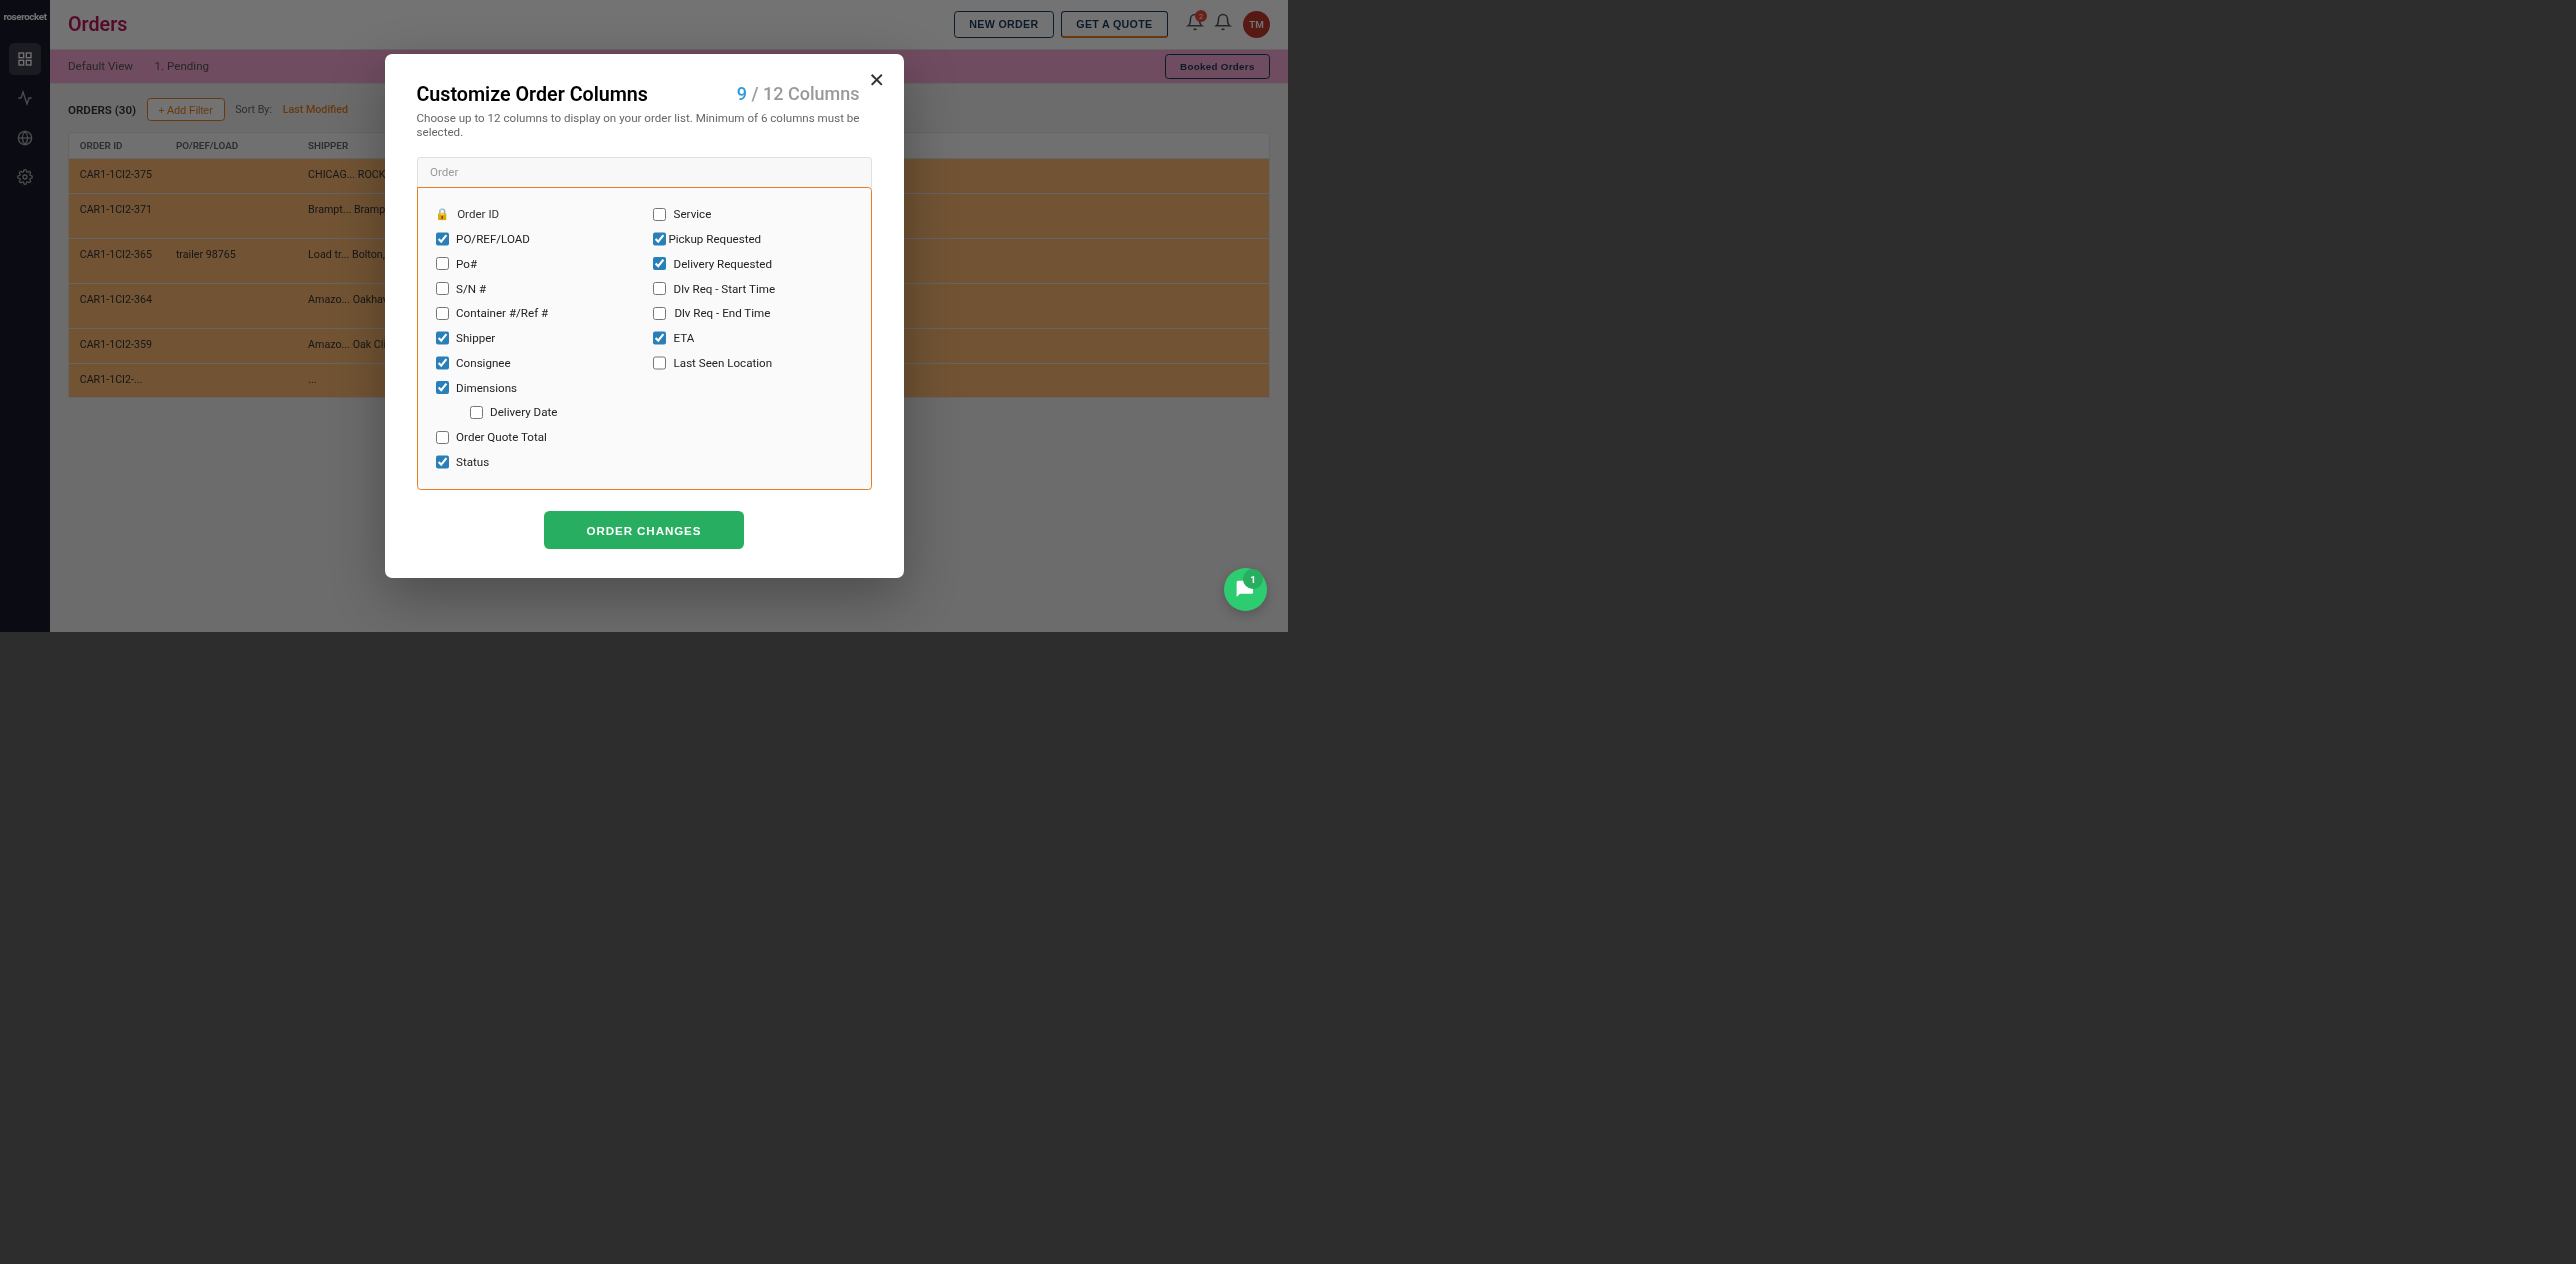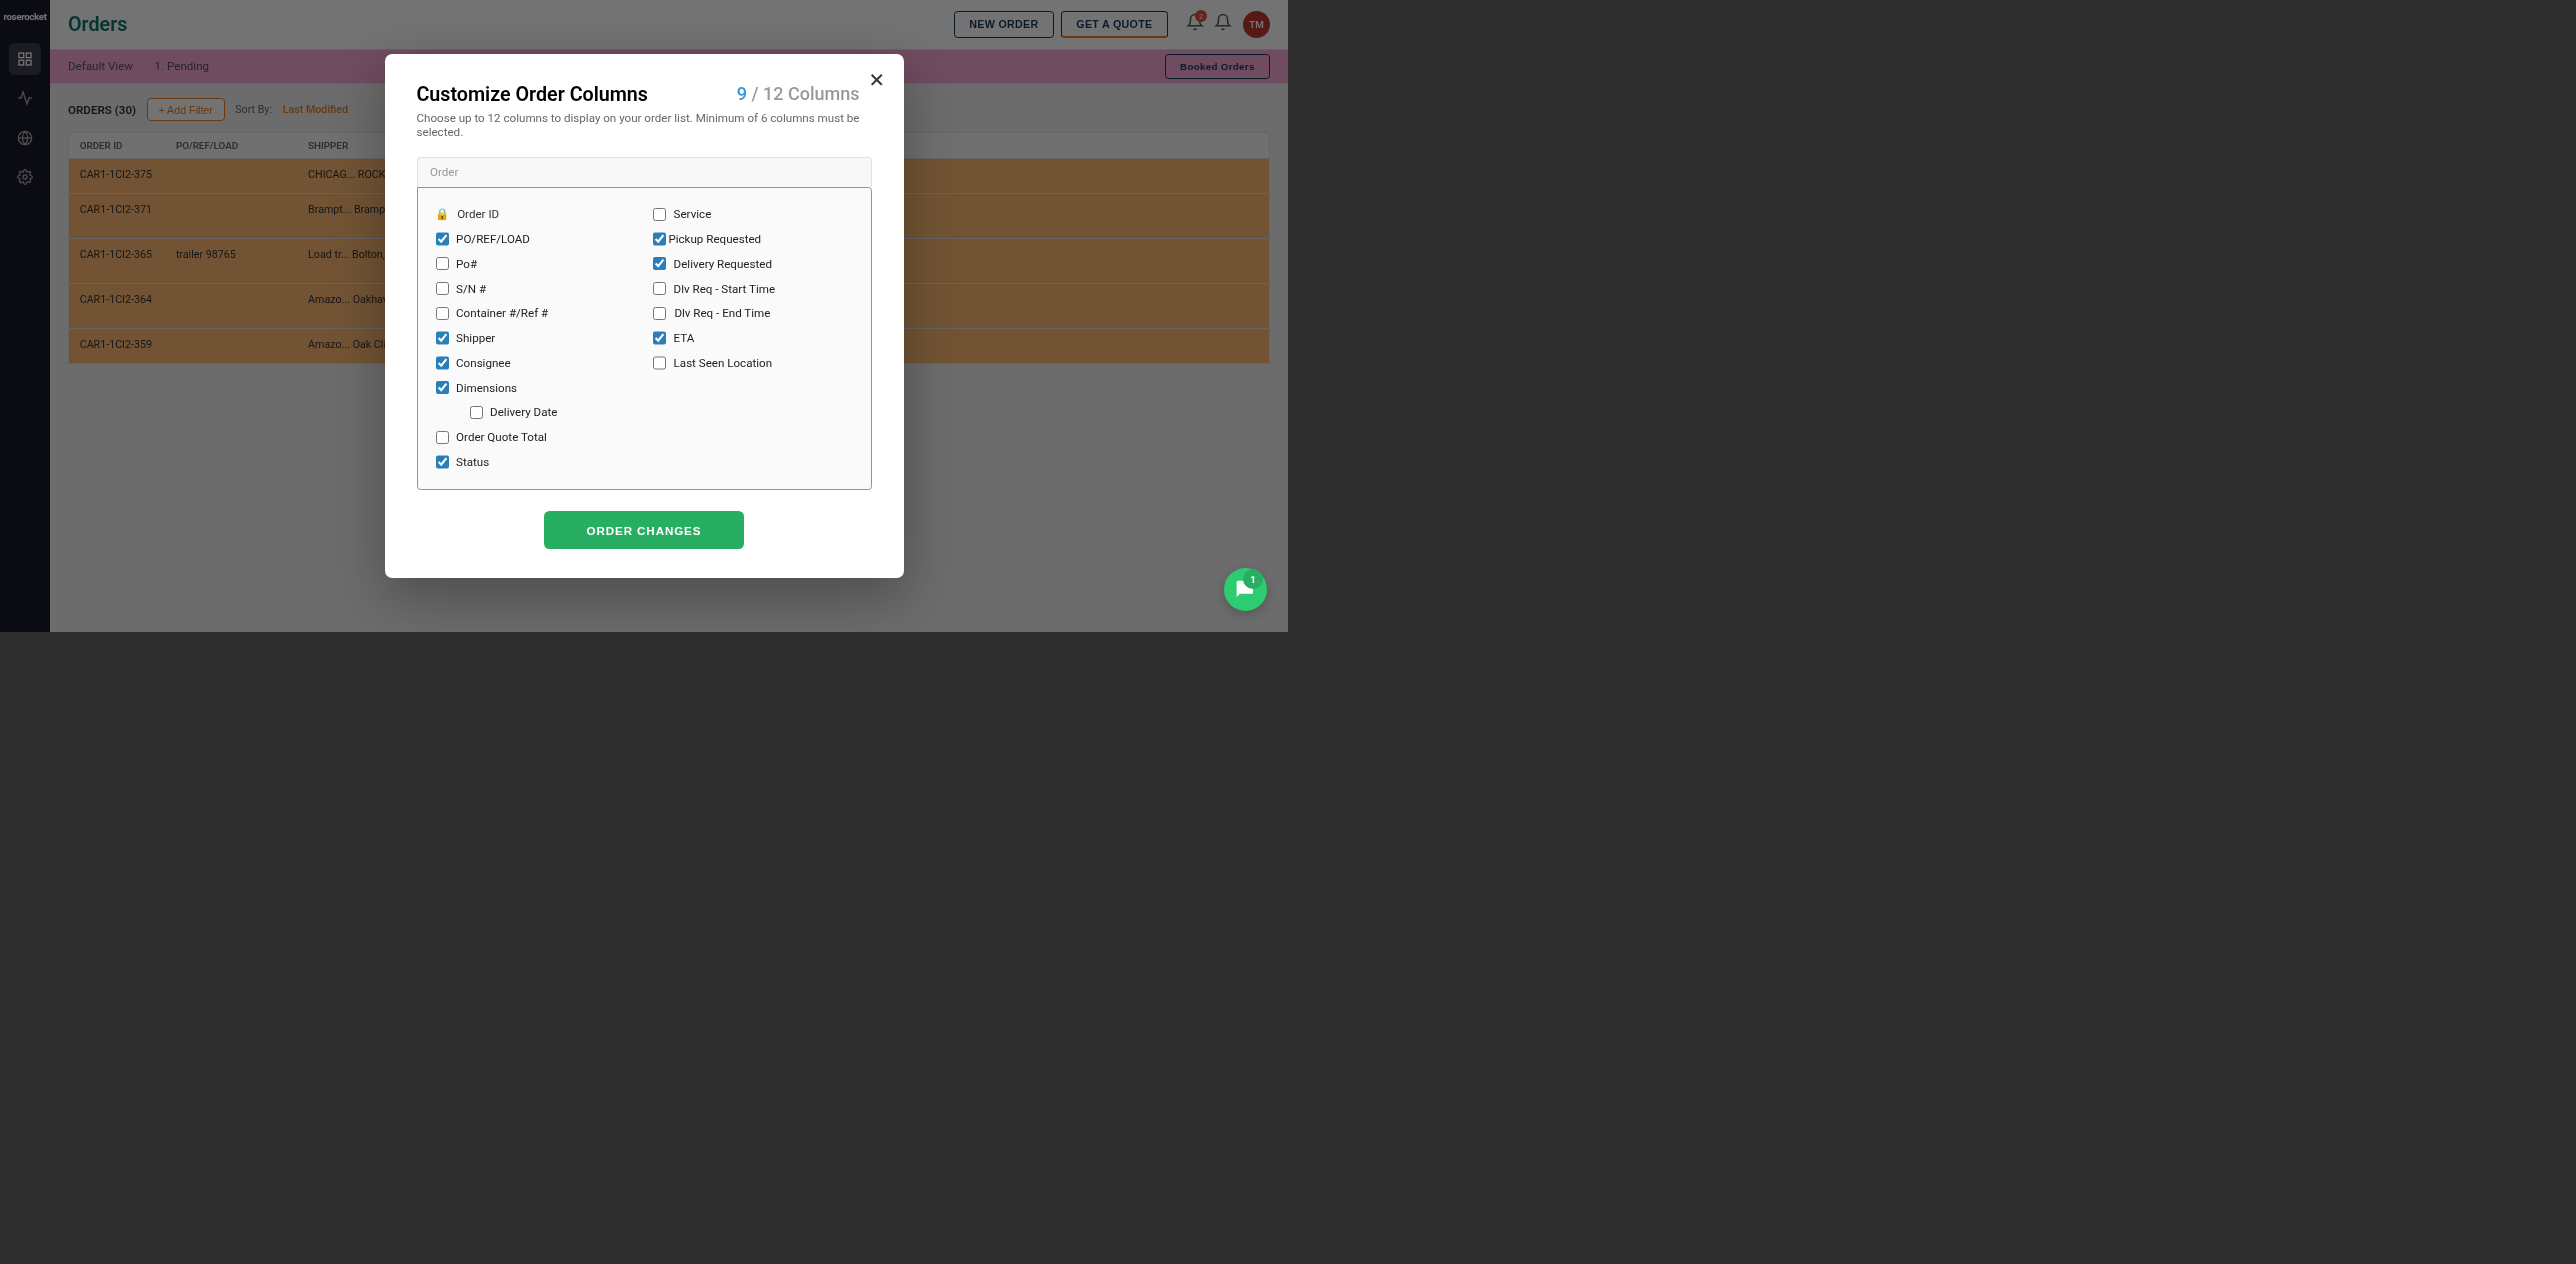--- a/index.html
+++ b/index.html
@@ -67,21 +67,21 @@
       padding: 10.7px 18px;
       display: flex;
       align-items: center;
       justify-content: space-between;
       border-bottom: 0.9px solid #e0e0e0;
     }
 
     .top-bar-title {
       font-size: 19.7px;
       font-weight: 600;
-      color: #0f766e;
+      color: #be185d;
     }
 
     .top-bar-actions {
       display: flex;
       gap: 7.2px;
       align-items: center;
     }
 
     .btn-outline {
       border: 1.3px solid #1a3a5c;
@@ -512,20 +512,28 @@
       <span class="td"><span class="status-badge">BKD</span></span>
     </div>
           <div class="table-row">
       <span class="td">CAR1-1CI2-359</span>
       <span class="td"></span>
       <span class="td">Amazo... Oak Cli...</span>
       <span class="td"></span>
       <span class="td">95666 lbs</span>
       <span class="td"><span class="status-badge">BKD</span></span>
     </div>
+          <div class="table-row">
+      <span class="td">CAR1-1CI2-...</span>
+      <span class="td"></span>
+      <span class="td">...</span>
+      <span class="td"></span>
+      <span class="td">3 Mixed*</span>
+      <span class="td"><span class="status-badge">BKD</span></span>
+    </div>
         </div>
     </div>
   </div>
 </div>
 
 <div class="overlay">
 
   <div class="modal">
     <button class="modal-close">
       <span>✕</span>

